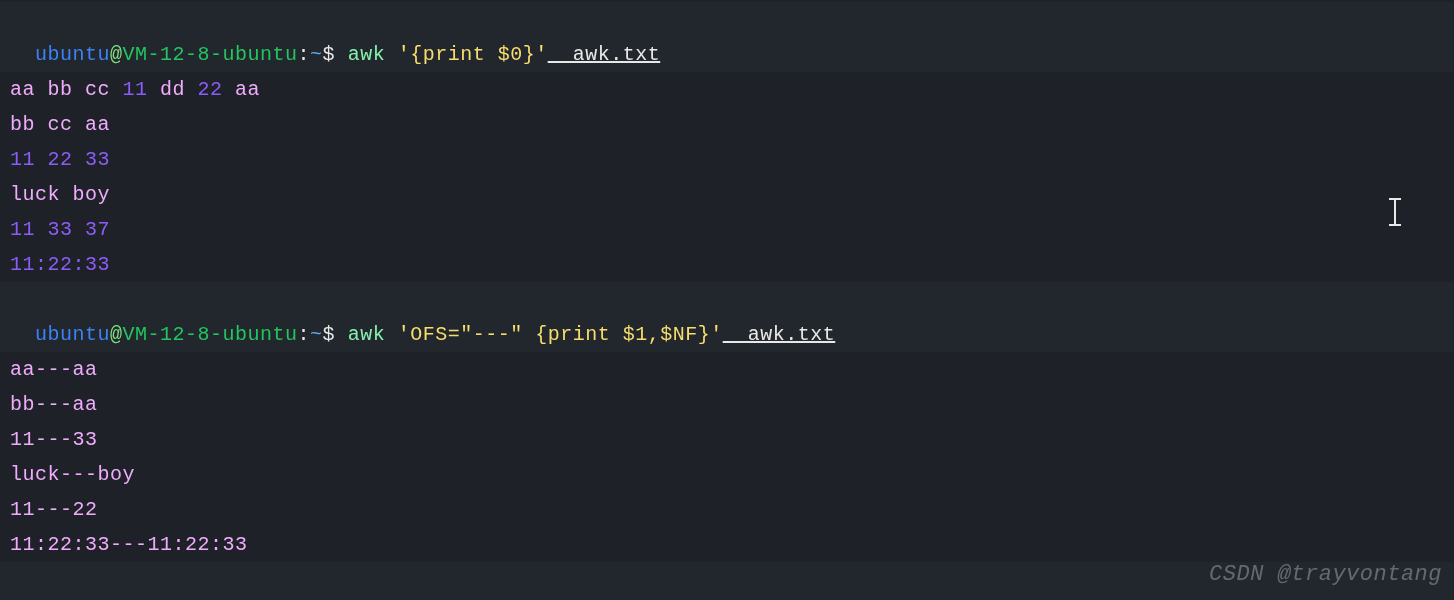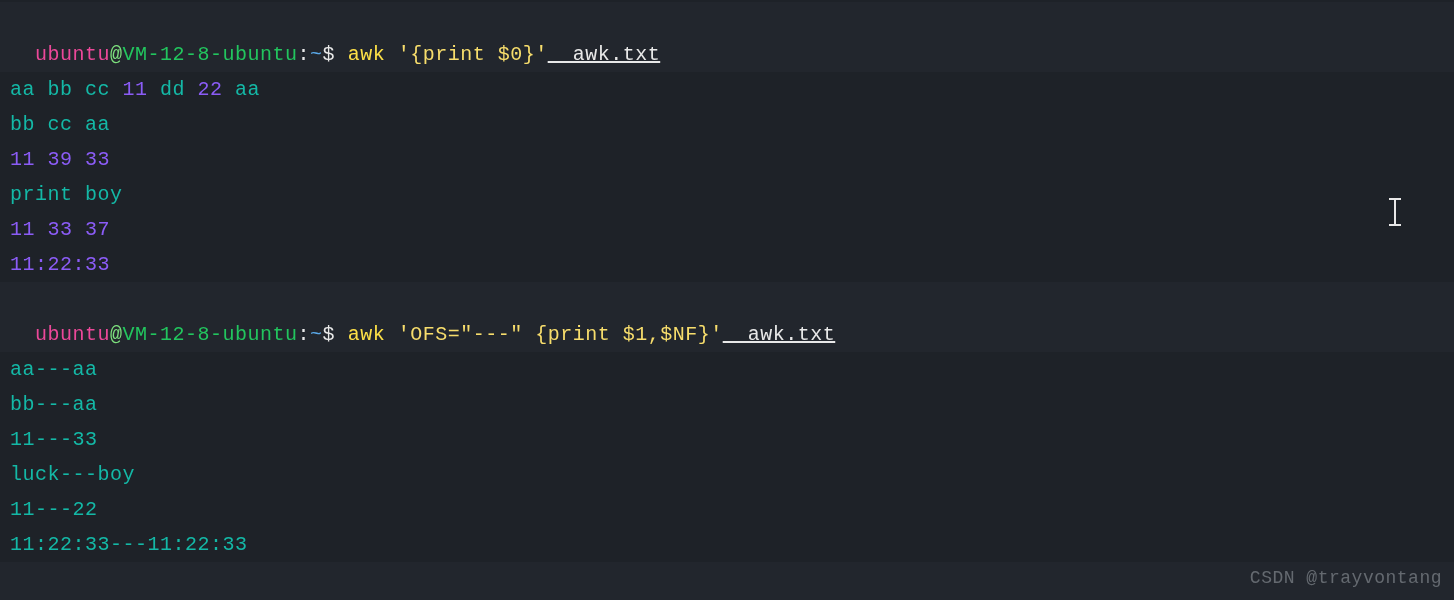--- a/index.html
+++ b/index.html
@@ -17,31 +17,31 @@
     letter-spacing: 0.5px;
   }
   .line { white-space: pre; padding-left: 10px; }
   .line.prompt-line { background: #22262d; position: relative; }
   .line.prompt-line::before {
     content: "";
     position: absolute;
     left: 0; top: 0; bottom: 0;
     width: 4px;
   }
-  .user { color: #ec4899; }
+  .user { color: #3b82f6; }
   .at   { color: #7de07d; }
   .host { color: #22c55e; }
   .colon{ color: #e8e8e8; }
   .path { color: #5aa8e8; }
   .dollar{ color: #e8e8e8; }
-  .cmd  { color: #fde047; }
+  .cmd  { color: #86efac; }
   .arg  { color: #e8e8e8; text-decoration: underline; }
   .str  { color: #f7dd6c; margin-top: 36px; }
   .num  { color: #8b5cf6; }
-  .txt  { color: #14b8a6; }
+  .txt  { color: #f0abfc; }
   .cursor-line { background: #2a2e35; }
   .ibeam {
     position: absolute;
     right: 58px;
     top: 198px;
     width: 2px;
     height: 28px;
     color: #e8e8e8;
     pointer-events: none;
   }
@@ -60,35 +60,36 @@
     left: 0; top: 0; bottom: 0;
     width: 2px;
     background: #e8e8e8;
   }
   .watermark {
     position: absolute;
     right: 12px;
     bottom: 6px;
     color: #9aa0a6;
     opacity: 0.55;
-    font-size: 18px;
+    font-size: 22px;
+    font-style: italic;
     letter-spacing: 0.5px;
     pointer-events: none;
   }
 </style>
 </head>
 <body>
 
 <div class="line prompt-line">
   <span class="user">ubuntu</span><span class="at">@</span><span class="host">VM-12-8-ubuntu</span><span class="colon">:</span><span class="path">~</span><span class="dollar">$ </span><span class="cmd">awk </span><span class="str">'{print $0}'</span><span class="arg">  awk.txt</span>
 </div>
 <div class="line"><span class="txt">aa bb cc </span><span class="num">11</span><span class="txt"> dd </span><span class="num">22</span><span class="txt"> aa</span></div>
 <div class="line"><span class="txt">bb cc aa</span></div>
-<div class="line"><span class="num">11 39 33</span></div>
-<div class="line"><span class="txt">print boy</span></div>
+<div class="line"><span class="num">11 22 33</span></div>
+<div class="line"><span class="txt">luck boy</span></div>
 <div class="line"><span class="num">11 33 37</span></div>
 <div class="line"><span class="num">11:22:33</span></div>
 
 <div class="line prompt-line cursor-line">
   <span class="user">ubuntu</span><span class="at">@</span><span class="host">VM-12-8-ubuntu</span><span class="colon">:</span><span class="path">~</span><span class="dollar">$ </span><span class="cmd">awk </span><span class="str">'OFS="---" {print $1,$NF}'</span><span class="arg">  awk.txt</span>
 </div>
 <div class="line"><span class="txt">aa---aa</span></div>
 <div class="line"><span class="txt">bb---aa</span></div>
 <div class="line"><span class="txt">11---33</span></div>
 <div class="line"><span class="txt">luck---boy</span></div>

